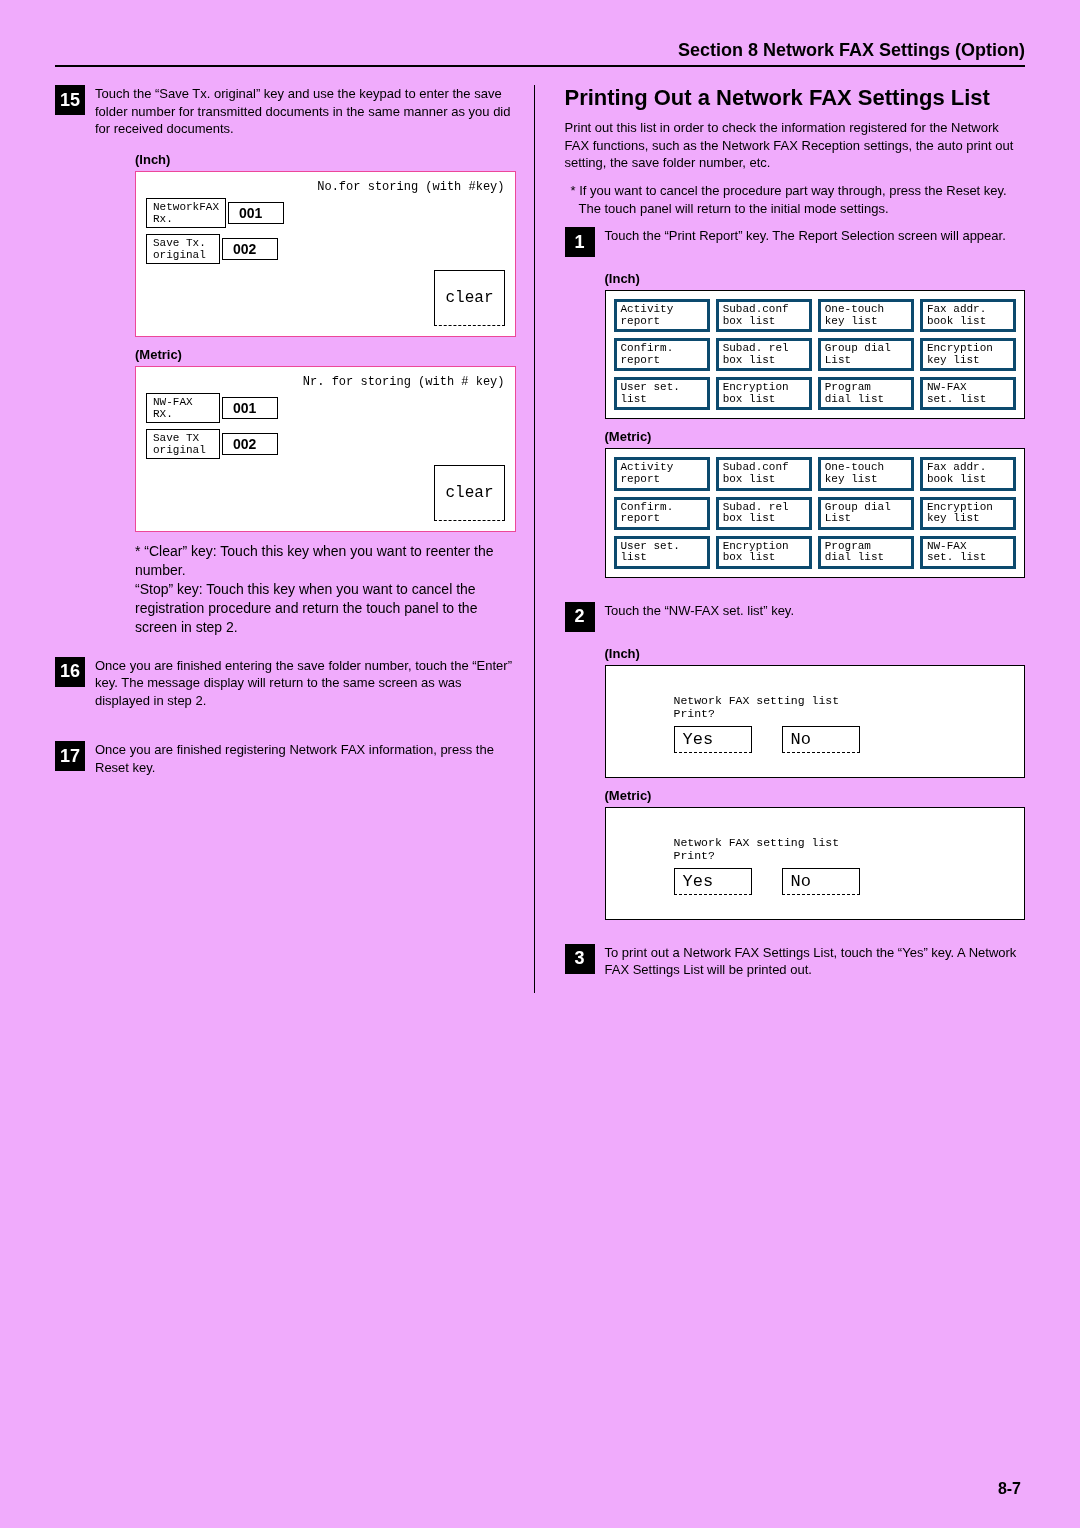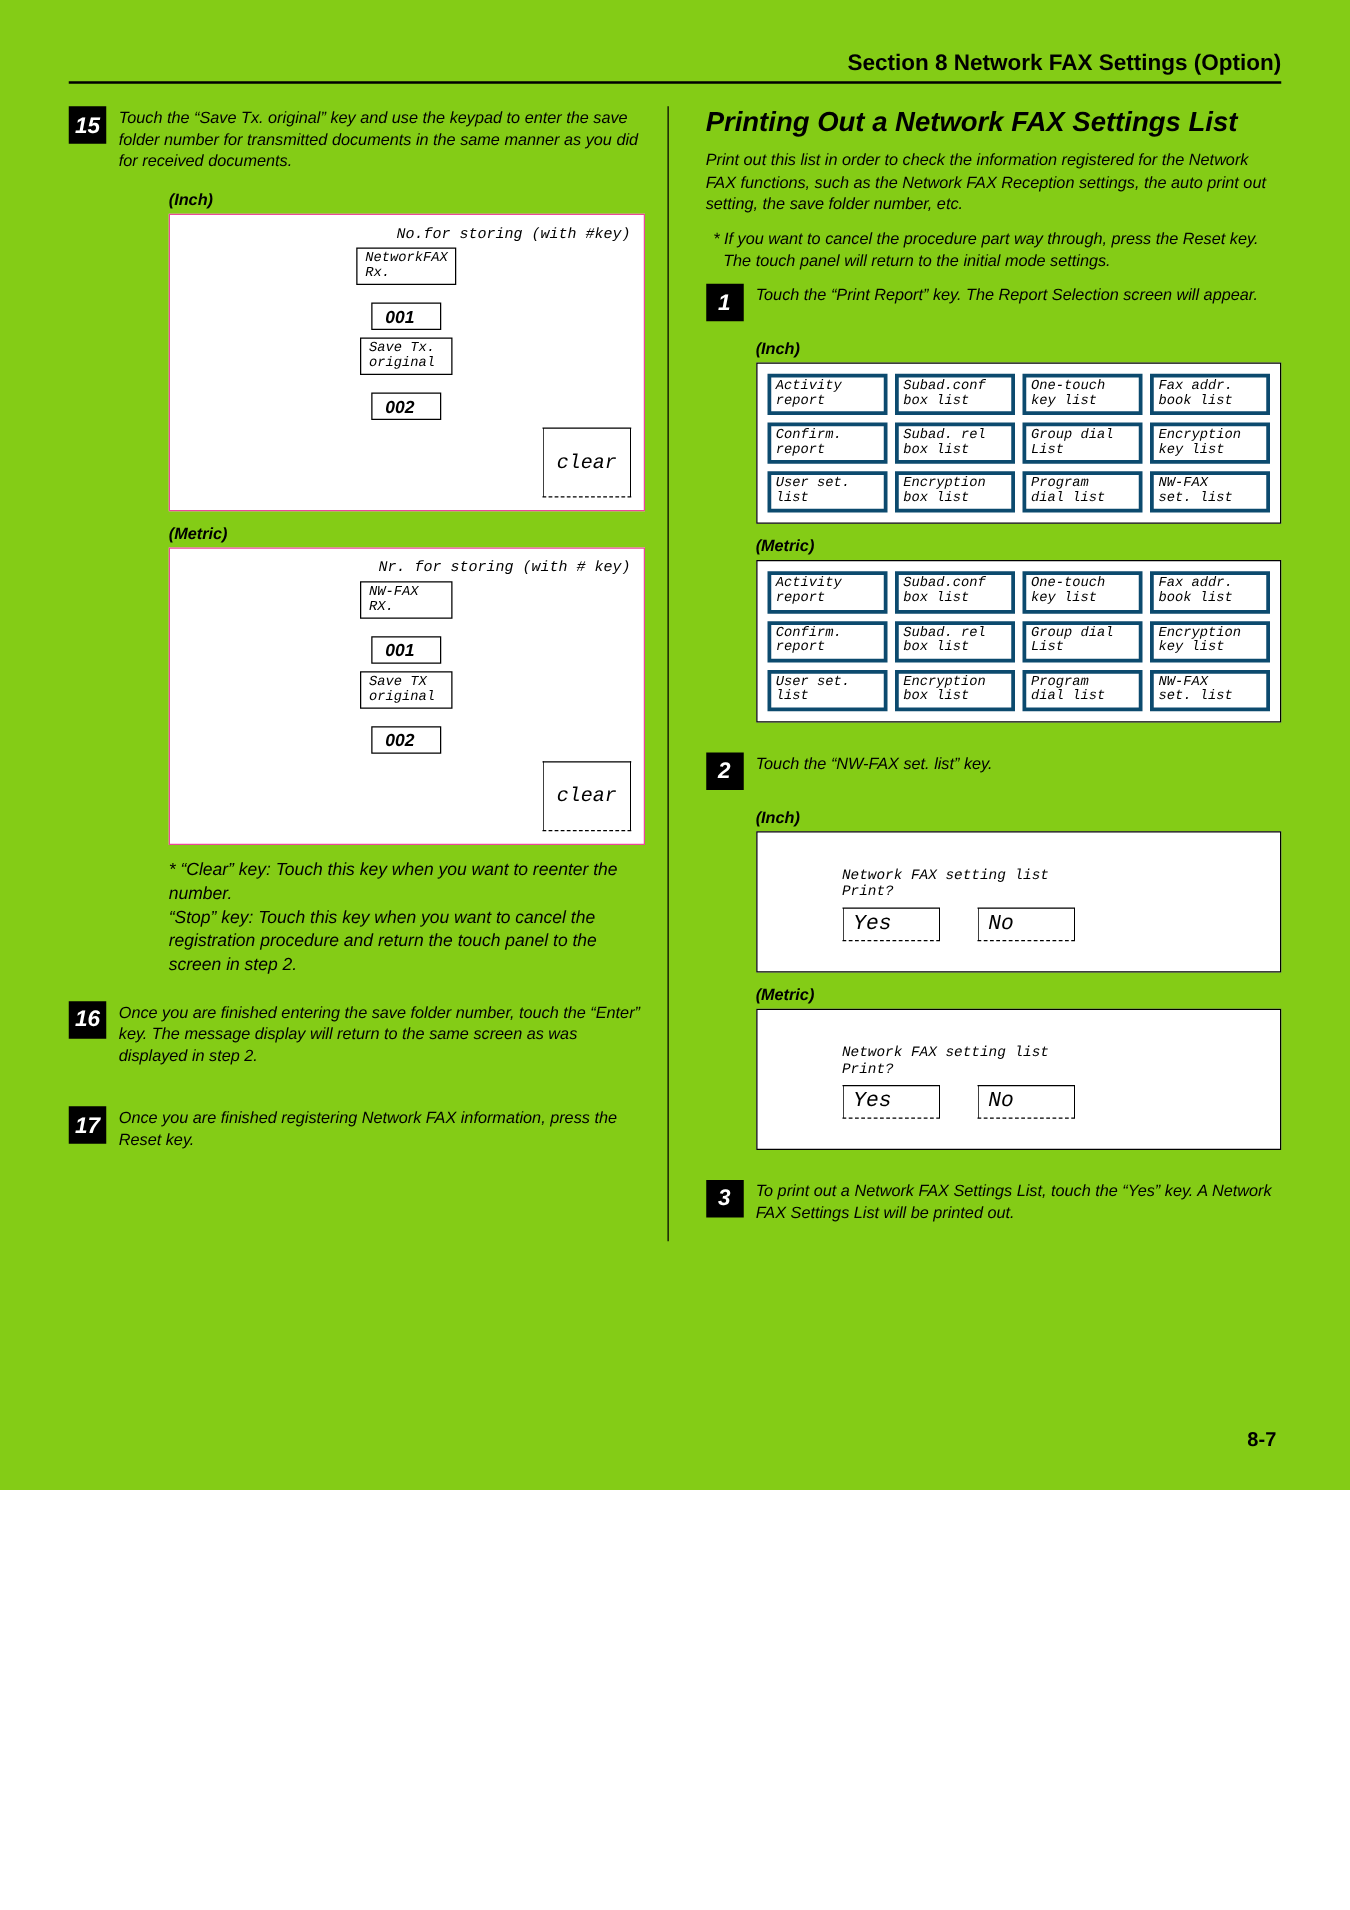--- a/index.html
+++ b/index.html
@@ -5,43 +5,42 @@
   body {
     margin: 0;
     padding: 0;
     background: #fff;
     font-family: Arial, Helvetica, sans-serif;
     font-size: 12px;
     color: #000;
   }
   .page {
     width: 1080px;
-    height: 1192px;
+    height: 1528px;
     margin: 0 auto;
     position: relative;
     padding: 40px 55px 30px 55px;
     box-sizing: border-box;
-    background: #84cc16;
+    background: #f0abfc;
   }
   .header {
     text-align: right;
     font-weight: bold;
     font-size: 18px;
     border-bottom: 2px solid #000;
     padding-bottom: 4px;
     margin-bottom: 18px;
   }
   .columns {
     display: flex;
     gap: 30px;
   }
   .col {
     flex: 1;
     min-width: 0;
-    font-style: italic;
   }
   .col-left { border-right: 1px solid #000; padding-right: 18px; }
   .step {
     display: flex;
     gap: 10px;
     margin-bottom: 14px;
   }
   .stepnum {
     width: 30px;
     height: 30px;
@@ -87,23 +86,22 @@
   }
   .panel .hint {
     text-align: right;
     font-family: "Courier New", monospace;
     font-size: 12px;
     margin-bottom: 4px;
   }
   .row {
     display: flex;
     align-items: center;
-    gap: 14px;
+    gap: 2px;
     margin-bottom: 6px;
-    flex-direction: column;
   }
   .btn {
     border: 1px solid #000;
     padding: 2px 6px;
     min-width: 60px;
     font-family: "Courier New", monospace;
     font-size: 11px;
     line-height: 1.1;
     background: #fff;
     text-align: left;

